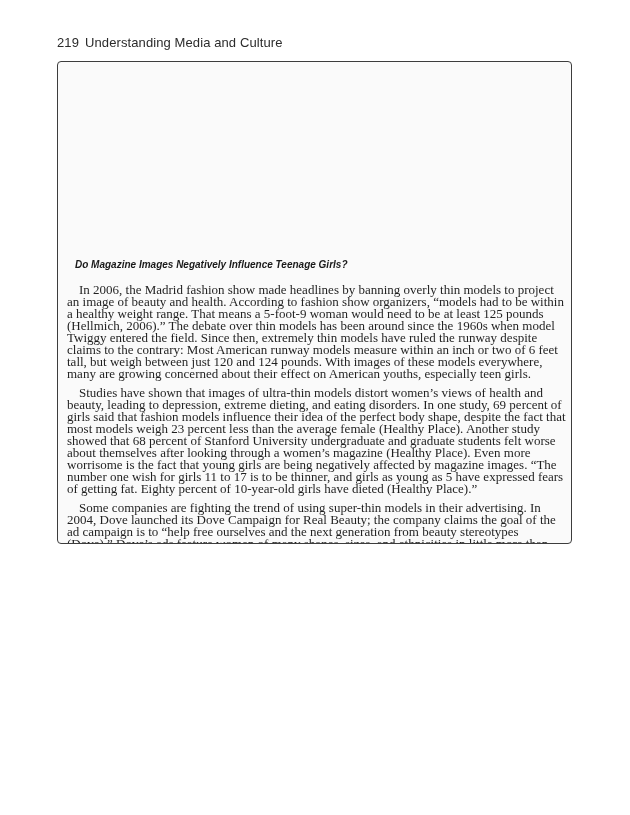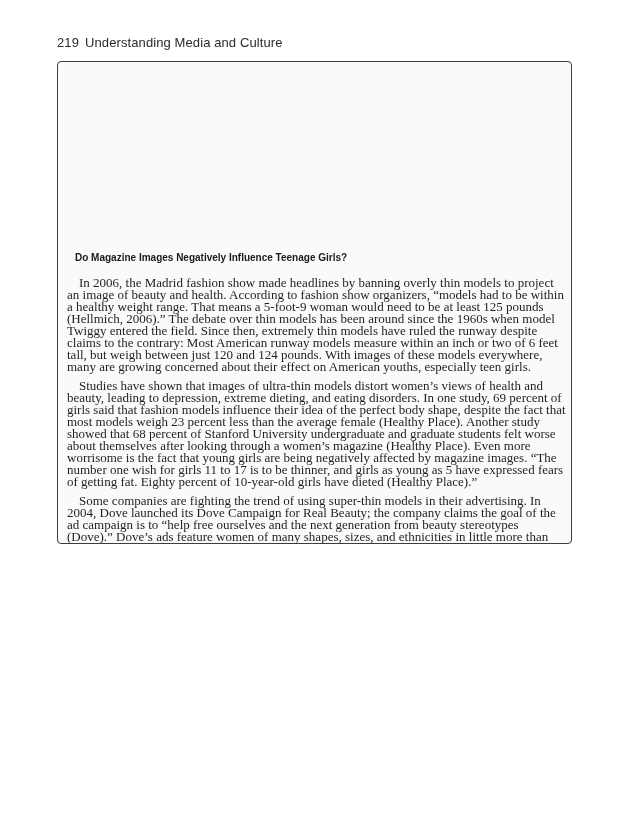--- a/index.html
+++ b/index.html
@@ -37,26 +37,27 @@
     box-sizing: border-box;
     background: #fafafa;
     border: 1px solid #3d3d3d;
     border-radius: 4px;
     overflow: hidden;
   }
   .figure-space {
     height: 180px;
   }
   .box-heading {
-    margin: 9px 18px 13px 17px;
+    margin: 16px 18px 13px 17px;
     font-family: "Liberation Sans", "DejaVu Sans", sans-serif;
     font-weight: bold;
     font-size: 10px;
     line-height: 13px;
     color: #1a1a1a;
+    font-style: italic;
   }
   .box-body {
     margin: 0 4px 0 9px;
   }
   .box-body p {
     margin: 0 0 7px 0;
     font-size: 13px;
     line-height: 12px;
     color: #1f1f1f;
     text-indent: 12px;

